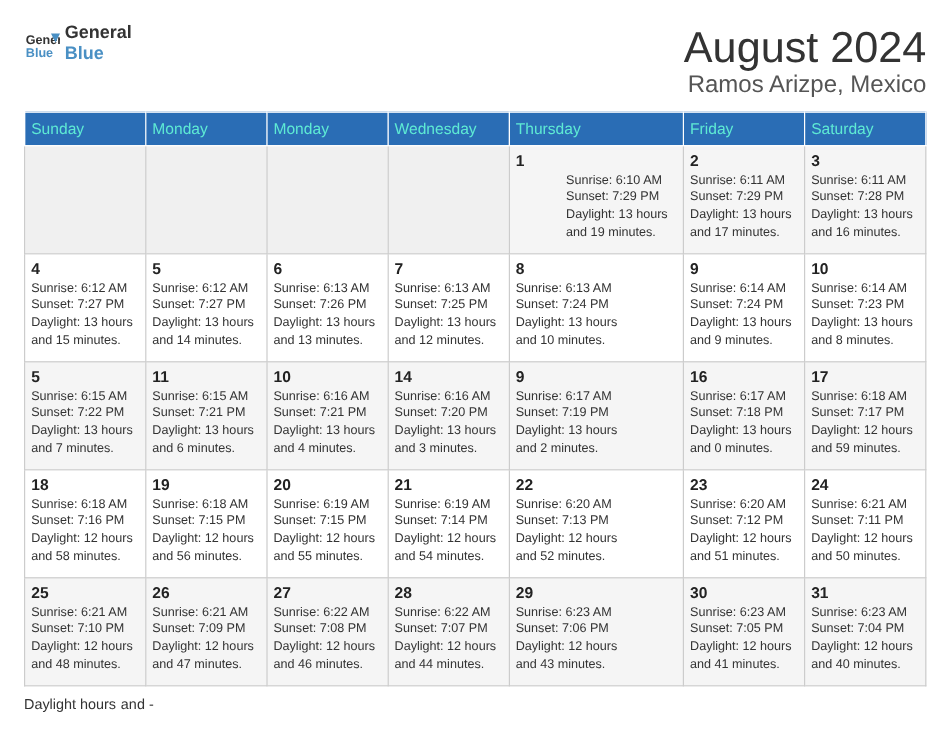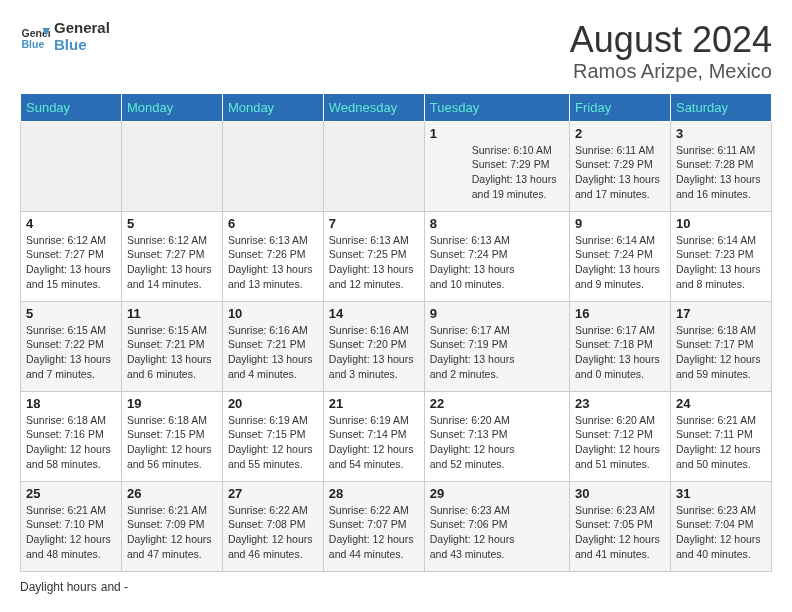--- a/index.html
+++ b/index.html
@@ -111,21 +111,21 @@
   </div>
 </div>
 
 <table>
   <thead>
     <tr id="header-row">
     <th>Sunday</th>
         <th>Monday</th>
         <th>Monday</th>
         <th>Wednesday</th>
-        <th>Tuesday</th>
+        <th>Thursday</th>
         <th>Friday</th>
         <th>Saturday</th>
       </tr>
   </thead>
   <tbody id="calendar-body">
   <tr>
         <td class="empty"></td>
         <td class="empty"></td>
         <td class="empty"></td>
         <td class="empty"></td>

